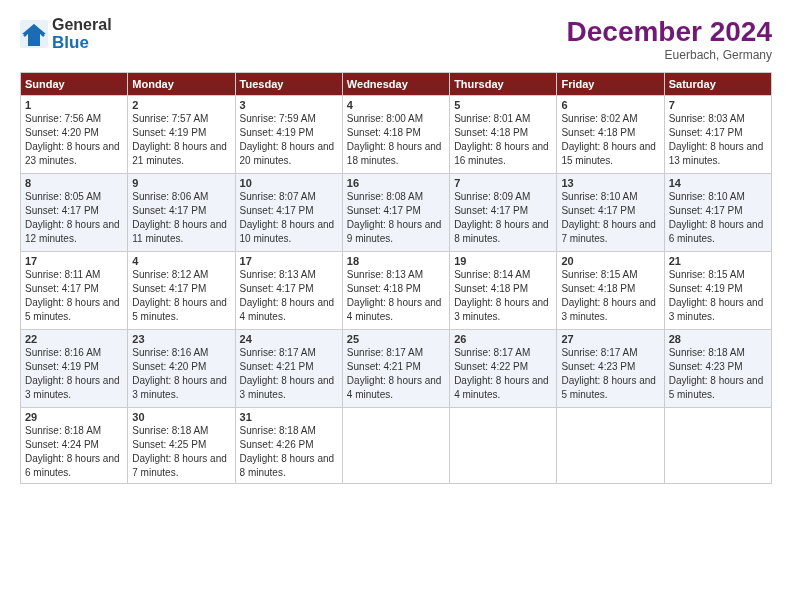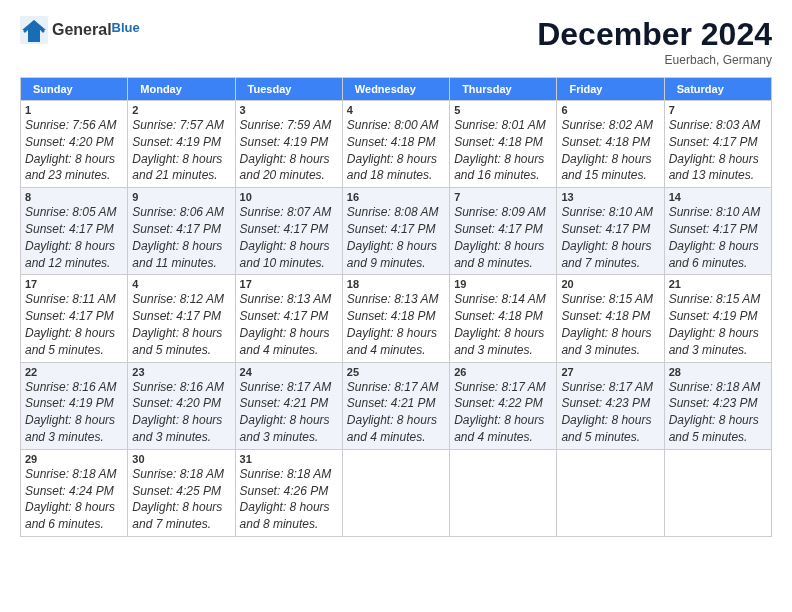--- a/index.html
+++ b/index.html
@@ -21,61 +21,61 @@
       justify-content: space-between;
       align-items: flex-start;
       margin-bottom: 10px;
     }
     .logo {
       display: flex;
       align-items: center;
     }
     .logo-text {
       display: flex;
-      flex-direction: row;
+      flex-direction: column;
       line-height: 1.1;
     }
     .logo-general {
       font-size: 16px;
       font-weight: bold;
       color: #333;
     }
     .logo-blue {
-      font-size: 13px;
+      font-size: 17px;
       font-weight: bold;
       color: #1a6db5;
     }
     .logo-icon {
       width: 28px;
       height: 28px;
       margin-right: 4px;
     }
     .title-block {
       text-align: right;
     }
     .month-title {
-      font-size: 32px;
-      font-weight: bold;
-      color: #0f172a;
+      font-size: 28px;
+      font-weight: bold;
+      color: #701a75;
     }
     .location {
       font-size: 12px;
       color: #555;
     }
     .calendar {
       width: 100%;
       border-collapse: collapse;
       table-layout: fixed;
     }
     .calendar th {
-      background: #3b82f6;
+      background: #7f1d1d;
       color: #fff;
       font-size: 11px;
       font-weight: bold;
-      padding: 5px 12px;
+      padding: 5px 4px;
       text-align: left;
       border: 1px solid #ccc;
     }
     .calendar td {
       vertical-align: top;
       border: 1px solid #ccc;
       padding: 3px 4px;
       font-size: 8.5px;
       color: #333;
       background: #fff;
@@ -85,24 +85,23 @@
       height: 70px;
     }
     .day-num {
       font-size: 11px;
       font-weight: bold;
       color: #333;
       display: block;
       margin-bottom: 1px;
     }
     .day-info {
-      font-size: 12px;
+      font-size: 10px;
       color: #333;
       line-height: 1.4;
-      font-style: italic;
     }
     .empty-cell {
       background: #f9f9f9;
     }
     .row-alt td {
       background: #f0f4fa;
     }
   </style>
 </head>
 <body>

